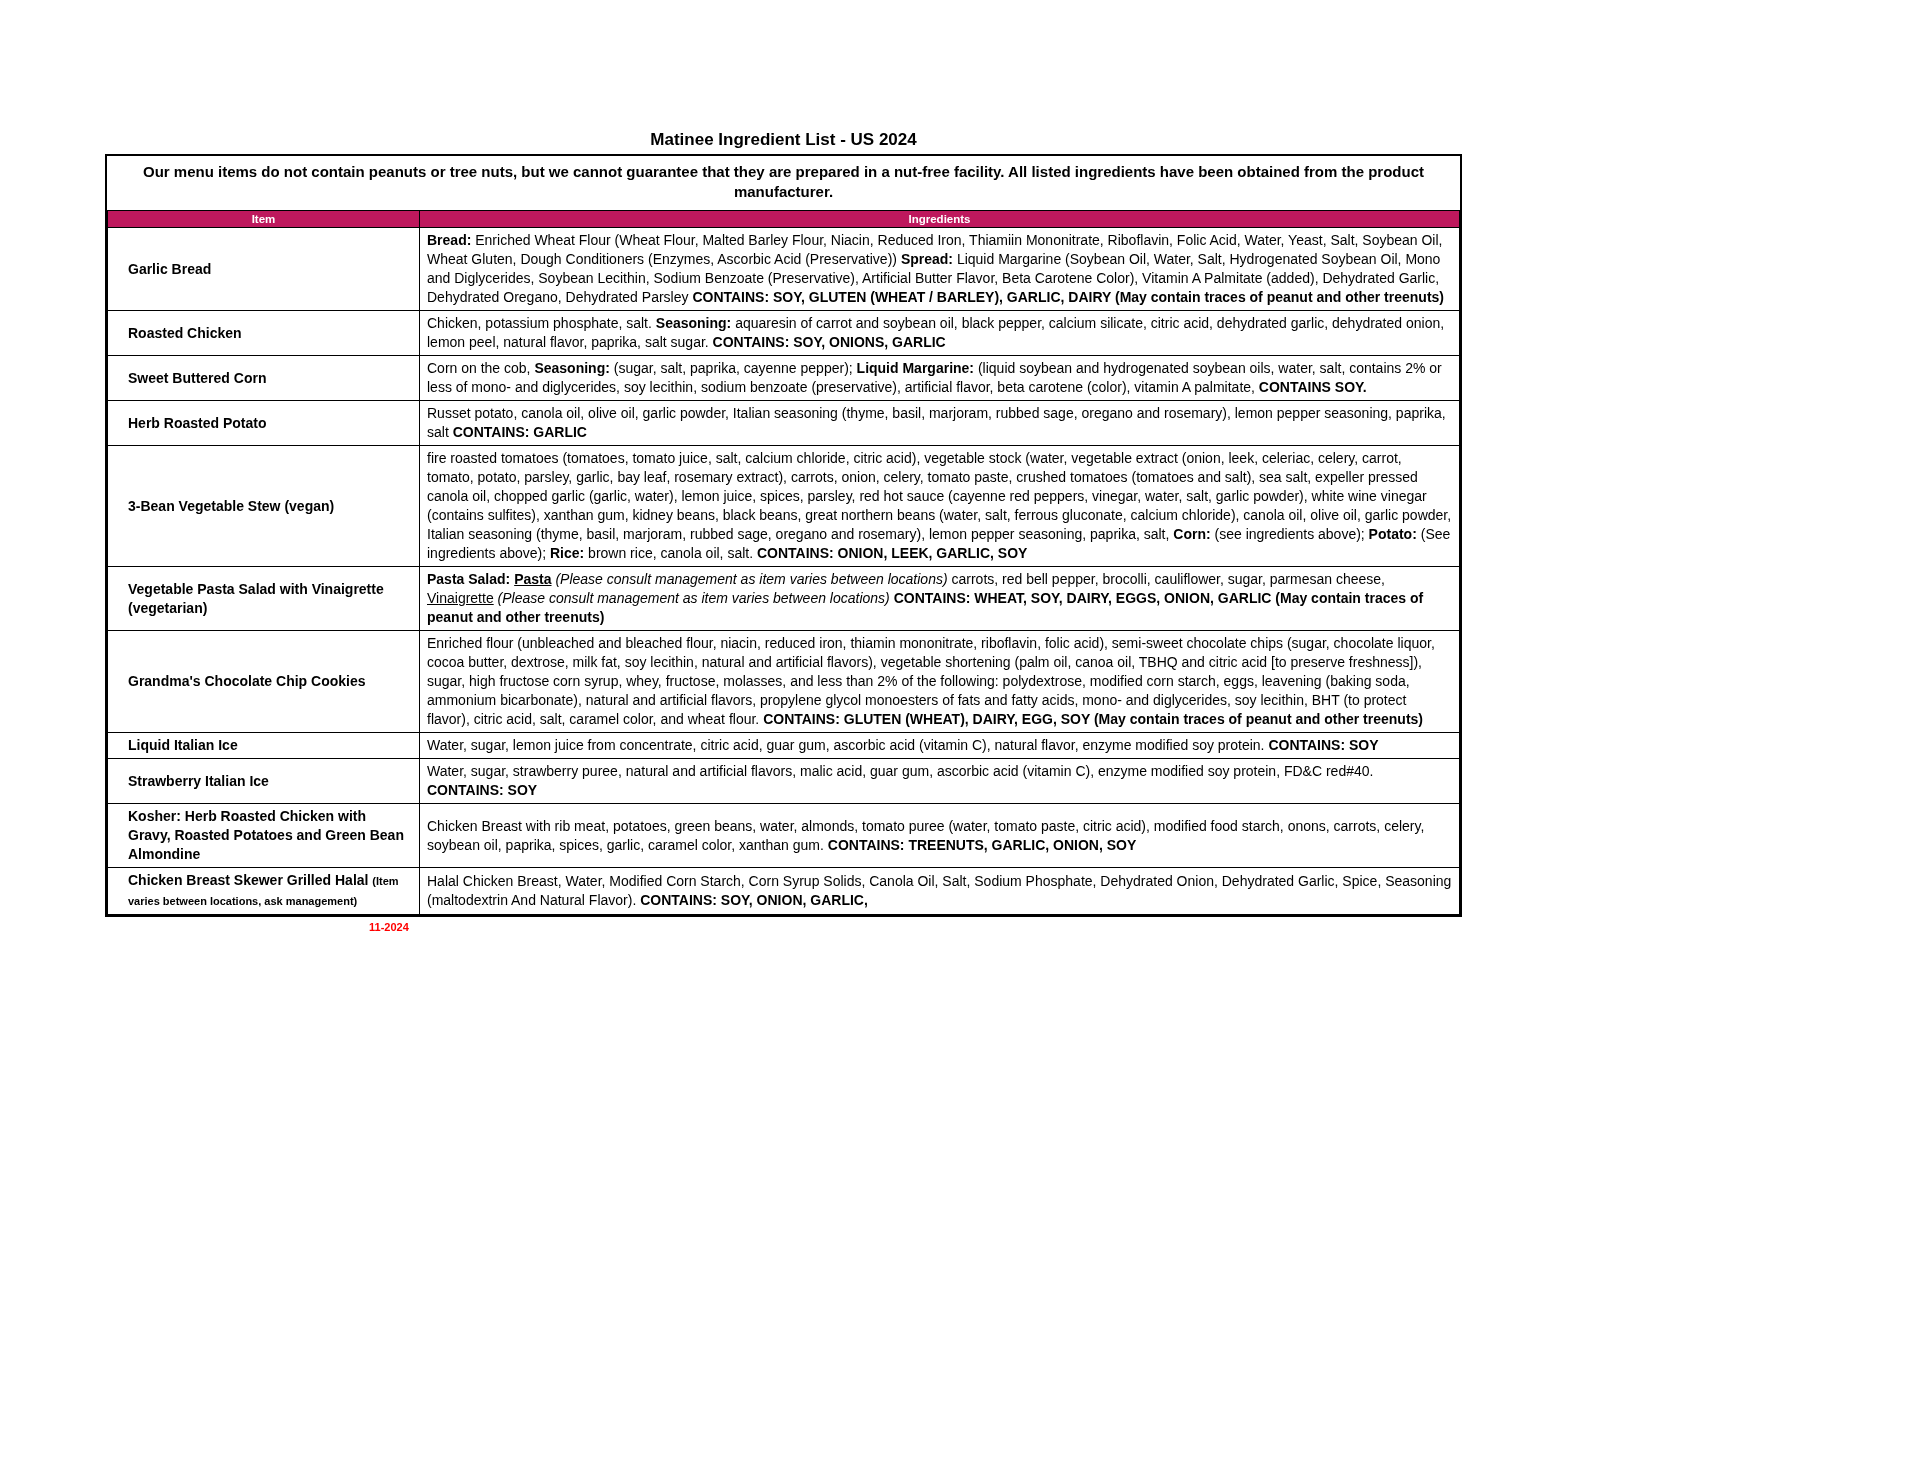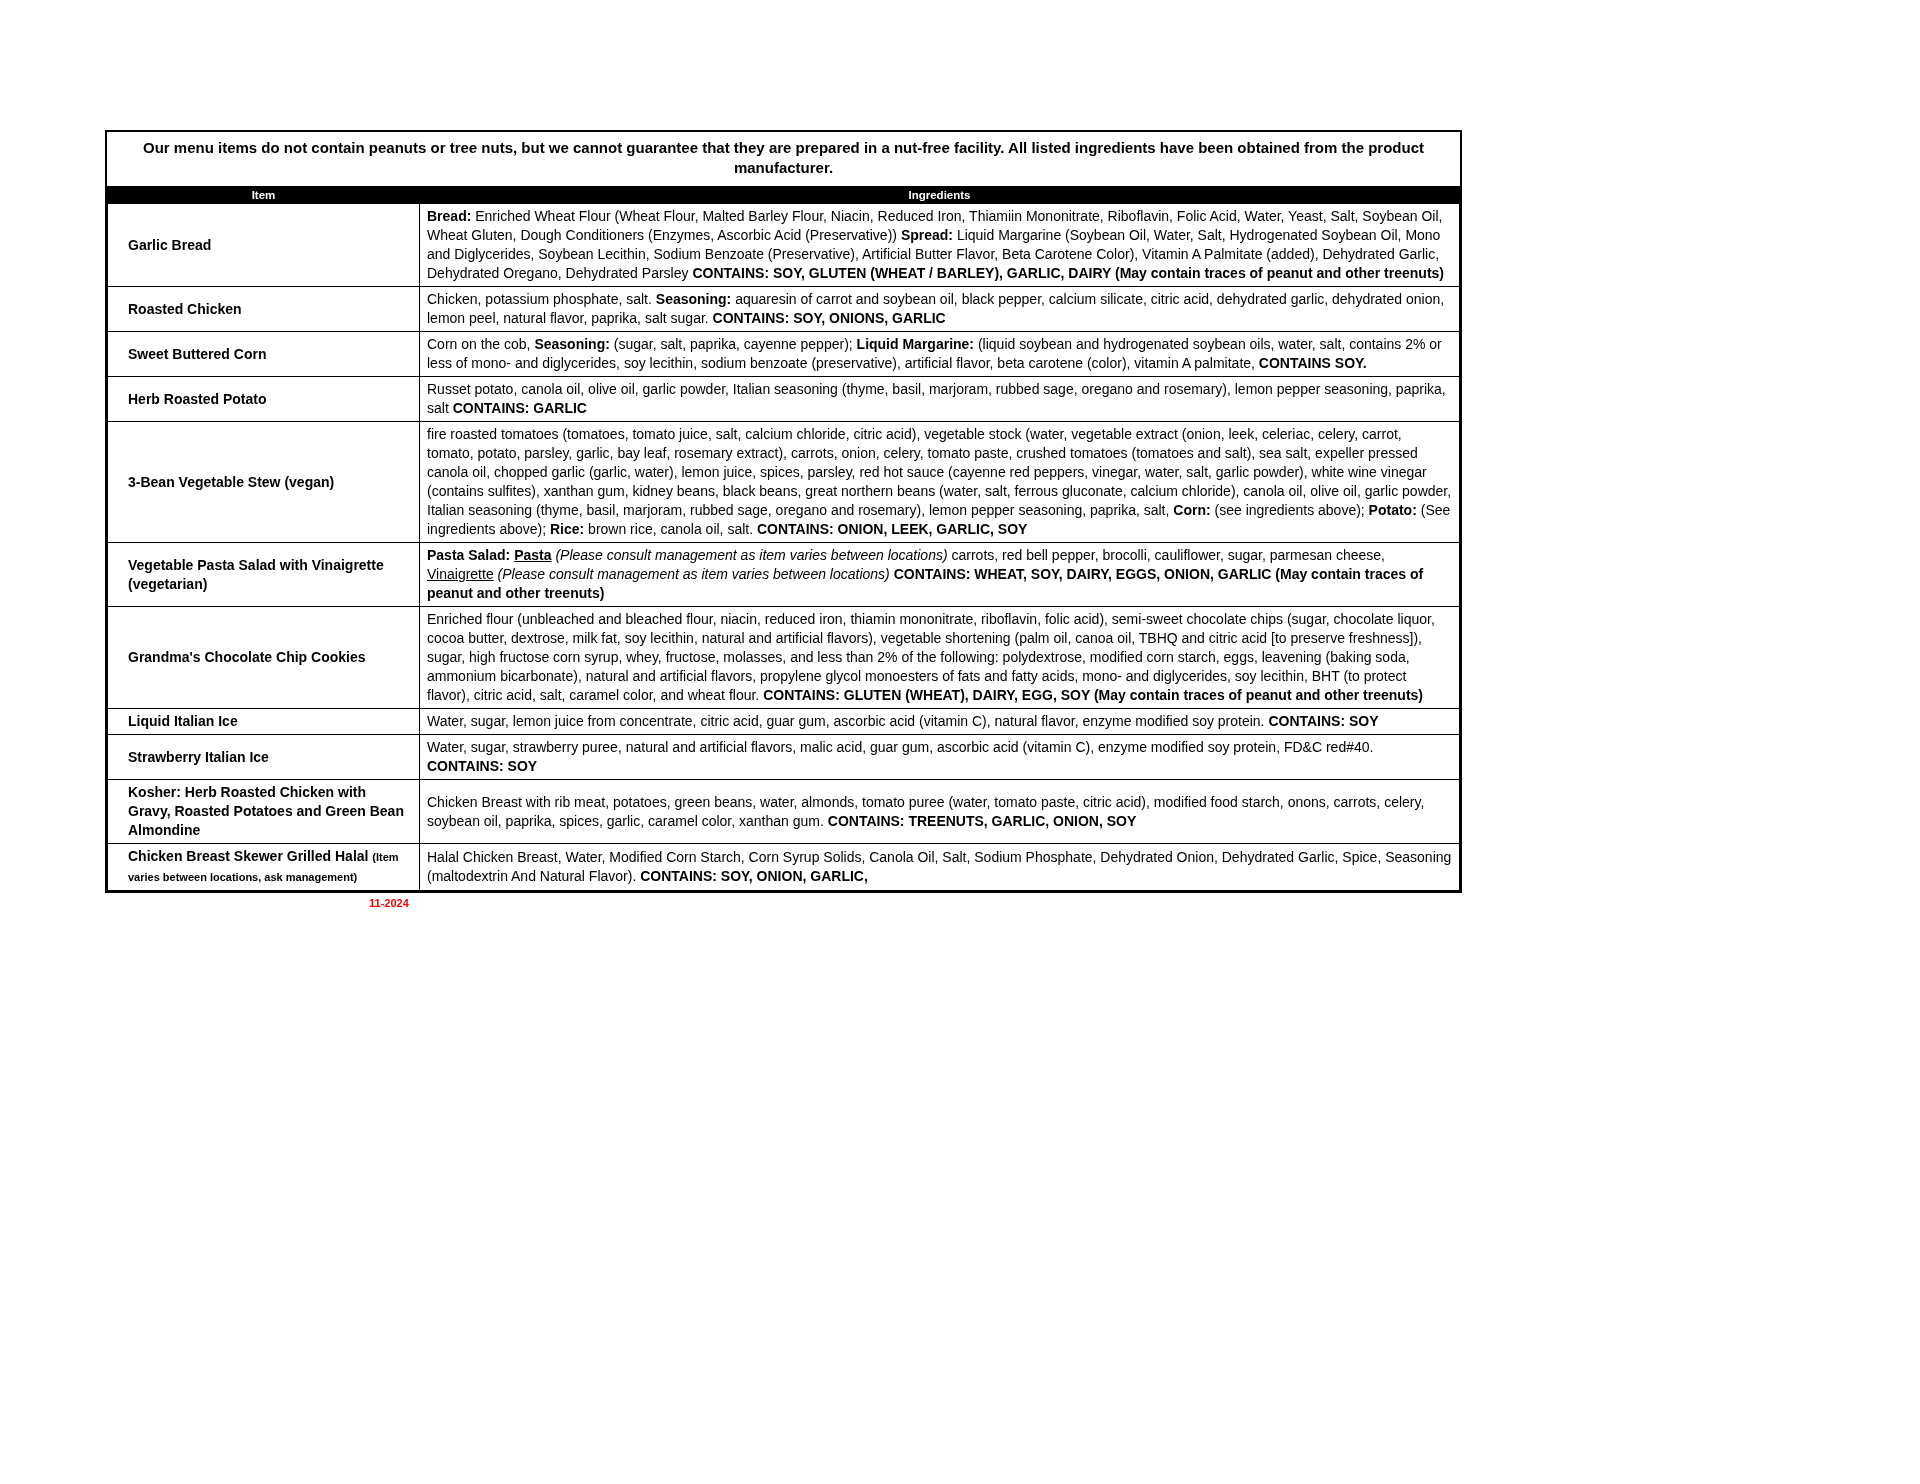--- a/index.html
+++ b/index.html
@@ -38,21 +38,21 @@
     line-height: 20px;
     padding: 6px 16px 8px 16px;
   }
   table.ing-table {
     width: 100%;
     border-collapse: collapse;
     table-layout: fixed;
   }
   col.col-item { width: 312px; }
   th {
-    background: #000000;
+    background: #be185d;
     color: #ffffff;
     font-size: 11.5px;
     font-weight: bold;
     padding: 2px 2px;
     border: 1px solid #000000;
     text-align: center;
   }
   td {
     border: 1px solid #000000;
     font-size: 14px;
@@ -73,20 +73,21 @@
     font-weight: bold;
     font-size: 11px;
     margin: 4px 0 12px 264px;
   }
 </style>
 </head>
 <body>
 
 <div class="page">
   <div class="content">
+    <h1 class="title">Matinee Ingredient List - US 2024</h1>
     <div class="sheet">
       <div class="disclaimer">Our menu items do not contain peanuts or tree nuts, but we cannot guarantee that they are prepared in a nut-free facility.  All listed ingredients have been obtained from the product manufacturer.</div>
       <table class="ing-table">
         <colgroup>
           <col class="col-item">
           <col class="col-ing">
         </colgroup>
         <thead>
           <tr>
             <th>Item</th>

